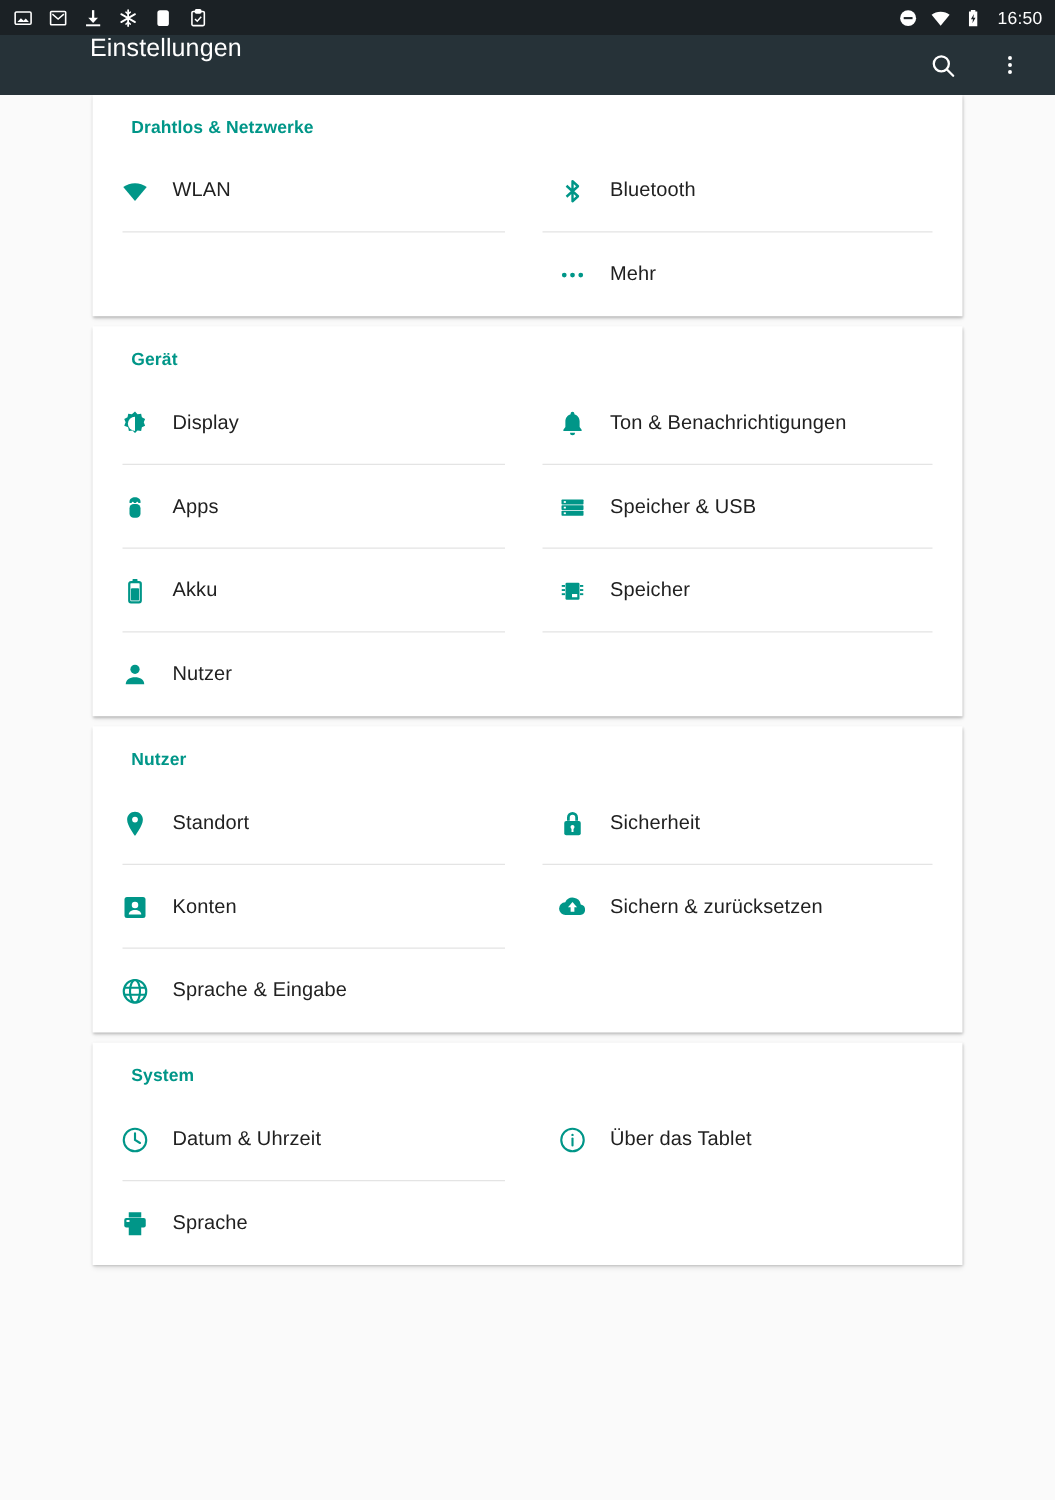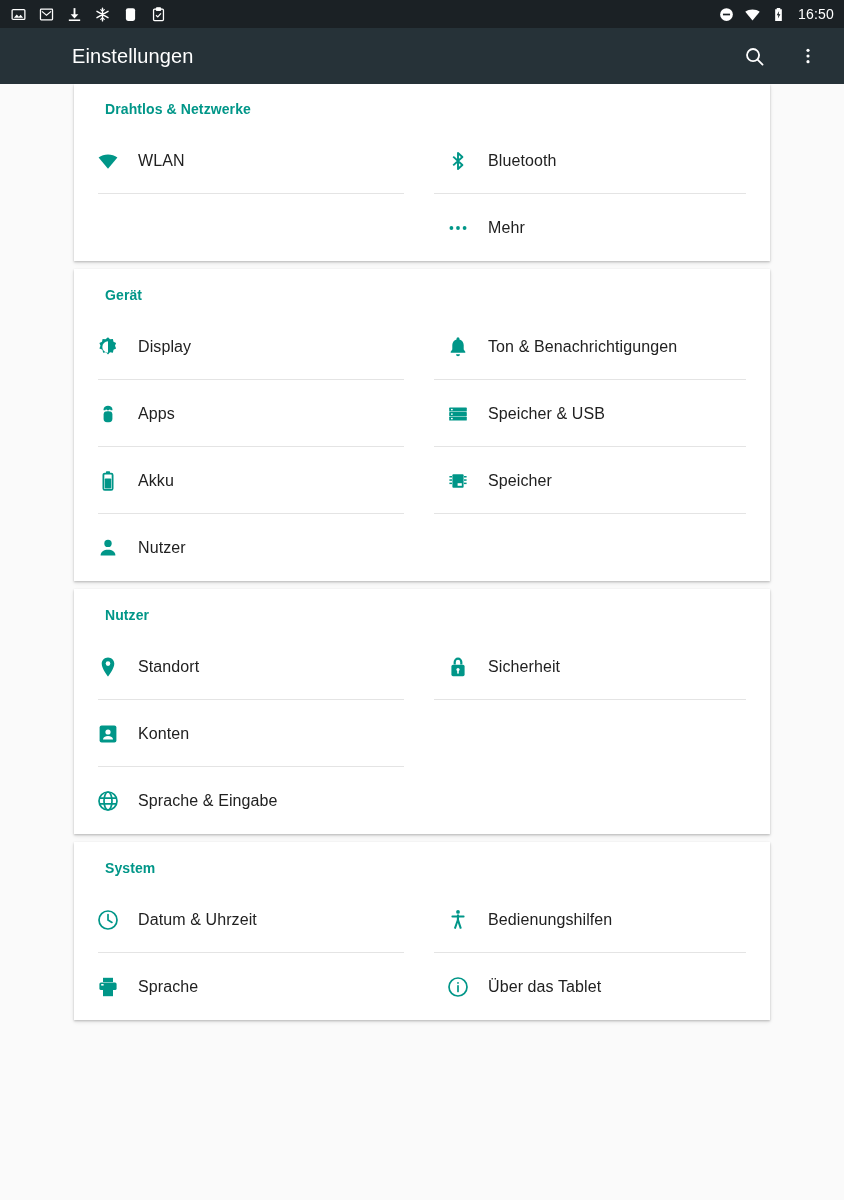--- a/index.html
+++ b/index.html
@@ -29,24 +29,23 @@
   #status-clock {
     font-size: 14px;
     color: #ffffff;
     letter-spacing: .2px;
     margin-left: 2px;
     line-height: 1;
   }
 
   
   #toolbar {
-    height: 56px;
+    height: 48px;
     background: #263238;
     display: flex;
-    align-items: center;
     padding: 0 16px 0 0;
   }
   #toolbar-title {
     color: #ffffff;
     font-size: 20px;
     margin-left: 72px;
     letter-spacing: .1px;
   }
   #toolbar-actions { margin-left: auto; display: flex; align-items: center; gap: 14px; }
   .tb-btn {
@@ -348,20 +347,30 @@
           <span class="icon">
             <svg width="24" height="24" viewBox="0 0 24 24" fill="#009688">
               <path d="M12 2.6a4.4 4.4 0 0 0-4.4 4.4v2.6h2.2V7a2.2 2.2 0 0 1 4.4 0v2.6h2.2V7A4.4 4.4 0 0 0 12 2.6z"></path>
               <rect x="5.4" y="9.8" width="13.2" height="11.4" rx="1.6"></rect>
               <circle cx="12" cy="14.6" r="1.6" fill="#ffffff"></circle>
               <rect x="11.2" y="15.2" width="1.6" height="3.4" fill="#ffffff"></rect>
             </svg>
           </span>
           <span class="label">Sicherheit</span>
         </div>
+        <div class="row">
+          <span class="icon">
+            <svg width="24" height="24" viewBox="0 0 24 24" fill="#009688">
+              <path d="M18.6 9.5a6.6 6.6 0 0 0-12.4-1.8A5.1 5.1 0 0 0 6.6 18h11.6a4.3 4.3 0 0 0 .4-8.5z"></path>
+              <path d="M12 7.6l3.6 4.2h-7.2z" fill="#ffffff"></path>
+              <rect x="10.5" y="11" width="3" height="4.4" fill="#ffffff"></rect>
+            </svg>
+          </span>
+          <span class="label">Sichern &amp; zurücksetzen</span>
+        </div>
       </div>
     </div>
   </div>
 
   <div class="card">
     <div class="card-title">System</div>
     <div class="rows">
       <div class="col left">
         <div class="row divider">
           <span class="icon">
@@ -378,30 +387,20 @@
               <rect x="7" y="2.8" width="10" height="4.2"></rect>
               <rect x="3.4" y="7.4" width="17.2" height="7.6" rx="1.6"></rect>
               <rect x="7" y="14" width="10" height="7.2"></rect>
               <rect x="5.2" y="9" width="2.4" height="1.6" fill="#ffffff"></rect>
             </svg>
           </span>
           <span class="label">Sprache</span>
         </div>
       </div>
       <div class="col right">
-        <div class="row divider">
-          <span class="icon">
-            <svg width="24" height="24" viewBox="0 0 24 24" fill="#009688">
-              <circle cx="12" cy="3.9" r="1.9"></circle>
-              <path d="M11 6.6h2v5.2l2.8 8.4-1.9.7-2-5.9h-.1l-2 5.9-1.9-.7L10.8 12z"></path>
-              <rect x="5.4" y="7.6" width="13.2" height="1.9" rx=".9"></rect>
-            </svg>
-          </span>
-          <span class="label">Bedienungshilfen</span>
-        </div>
         <div class="row">
           <span class="icon">
             <svg width="24" height="24" viewBox="0 0 24 24" fill="none" stroke="#009688" stroke-width="1.7" stroke-linecap="round">
               <circle cx="12" cy="12" r="9"></circle>
               <path d="M12 10.8v5.6"></path>
               <circle cx="12" cy="7.9" r=".95" fill="#009688" stroke="none"></circle>
             </svg>
           </span>
           <span class="label">Über das Tablet</span>
         </div>

